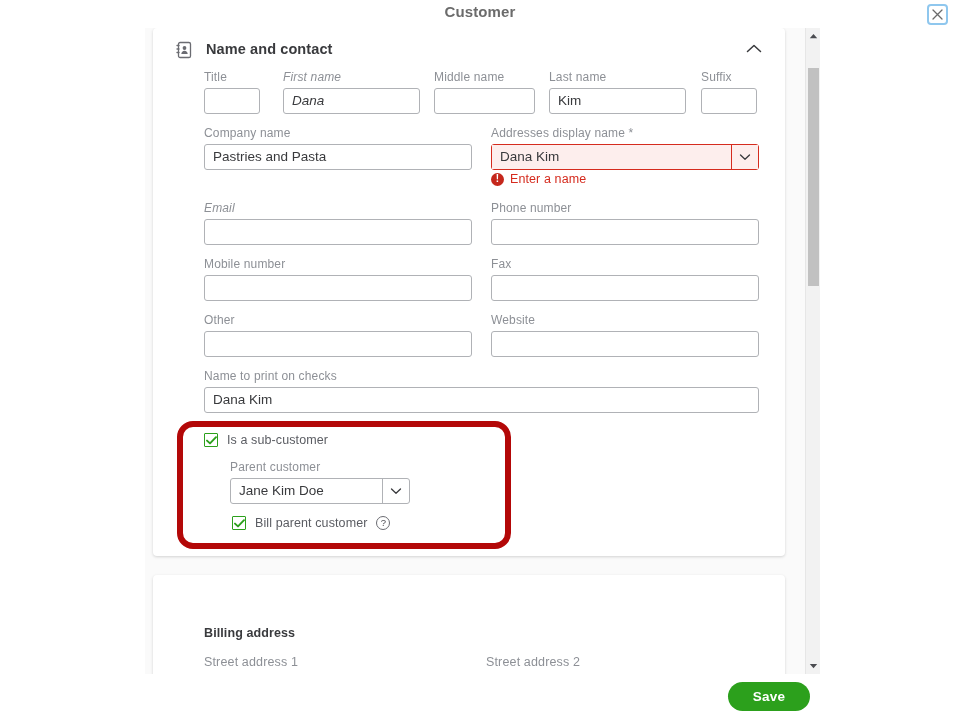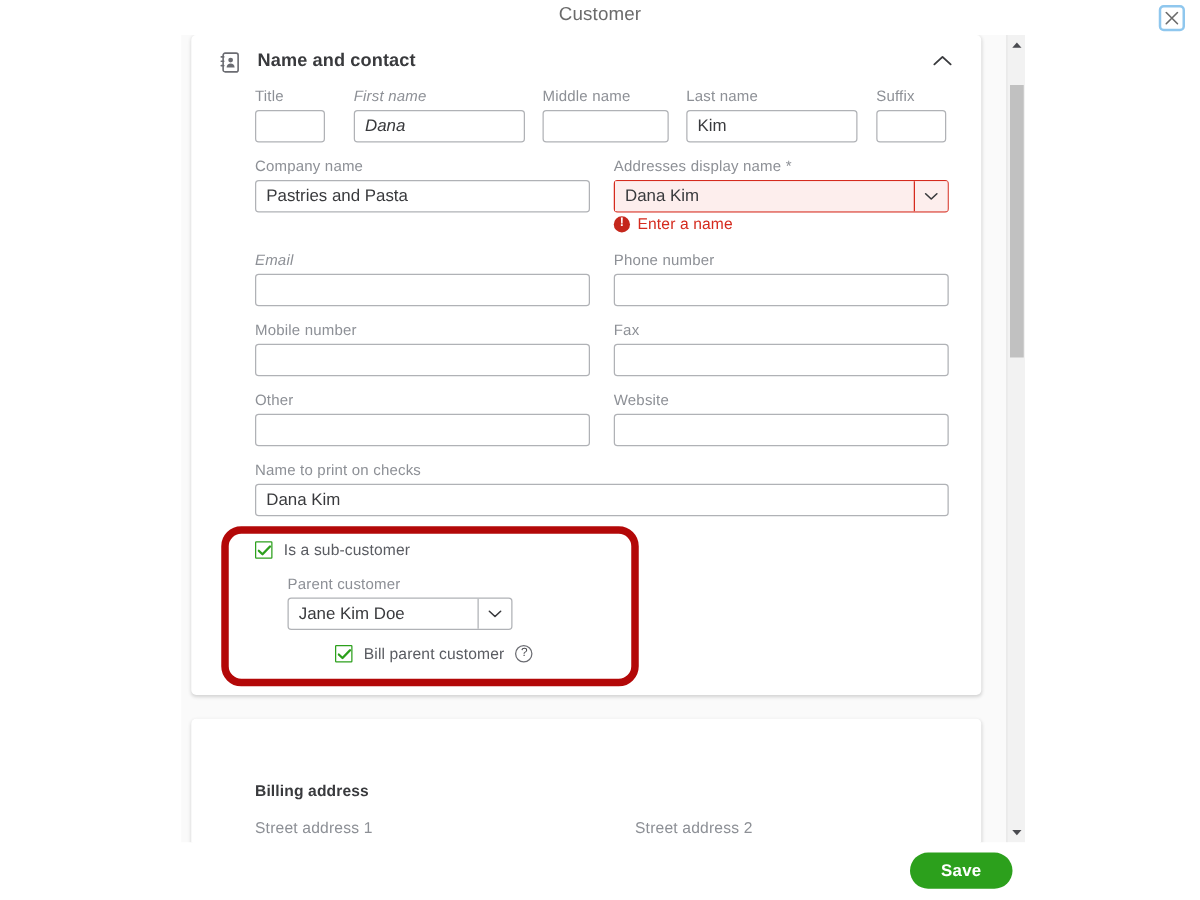--- a/index.html
+++ b/index.html
@@ -16,20 +16,21 @@
     width: 960px; height: 720px;
     background: #ffffff;
   }
 
   
   .titlebar {
     position: absolute;
     left: 0; top: 0;
     width: 960px; height: 28px;
     background: #ffffff;
+    font-weight: bold;
   }
   .titlebar-title {
     position: absolute;
     left: 0; top: 3px;
     width: 960px;
     text-align: center;
     font-size: 15px;
     color: #6b6b6b;
     letter-spacing: .1px;
   }
@@ -410,41 +411,41 @@
         <div class="combo" style="width:180px;">
           <div class="combo-val">Jane Kim Doe</div>
           <div class="combo-caret">
             <svg width="12" height="8" viewBox="0 0 12 8">
               <path d="M1.5 2 L6 6.2 L10.5 2" fill="none" stroke="#393a3d" stroke-width="1.3" stroke-linecap="round" stroke-linejoin="round"></path>
             </svg>
           </div>
         </div>
       </div>
 
-      <div class="chk-row" style="left:79px; top:488px;margin-left:36px;">
+      <div class="chk-row" style="left:79px; top:488px;">
         <span class="chk-box">
           <svg width="11" height="9" viewBox="0 0 11 9">
             <path d="M1 4.6 L4 7.4 L10 1.2" fill="none" stroke="#2ca01c" stroke-width="1.9" stroke-linecap="round" stroke-linejoin="round"></path>
           </svg>
         </span>
         <span class="chk-label">Bill parent customer</span>
         <span class="help-icon">?</span>
       </div>
 
     </div>
 
     <div class="card" id="card-addr">
 
       <div class="sub-head" style="left:51px; top:51px;">Billing address</div>
 
       <div class="uline" style="left:51px; top:80px; width:268px;">
         <div class="uline-label">Street address 1</div>
 
       </div>
-      <div class="uline" style="left:355px; top:80px; width:268px;">
+      <div class="uline" style="left:333px; top:80px; width:268px;">
         <div class="uline-label">Street address 2</div>
 
       </div>
     </div>
 
     <div class="scrollbar">
       <div class="sb-arrow up">
         <svg width="9" height="6" viewBox="0 0 9 6">
             <path d="M4.5 1 L8.2 5.2 L0.8 5.2 Z" fill="#4a4b50"></path>
           </svg>

